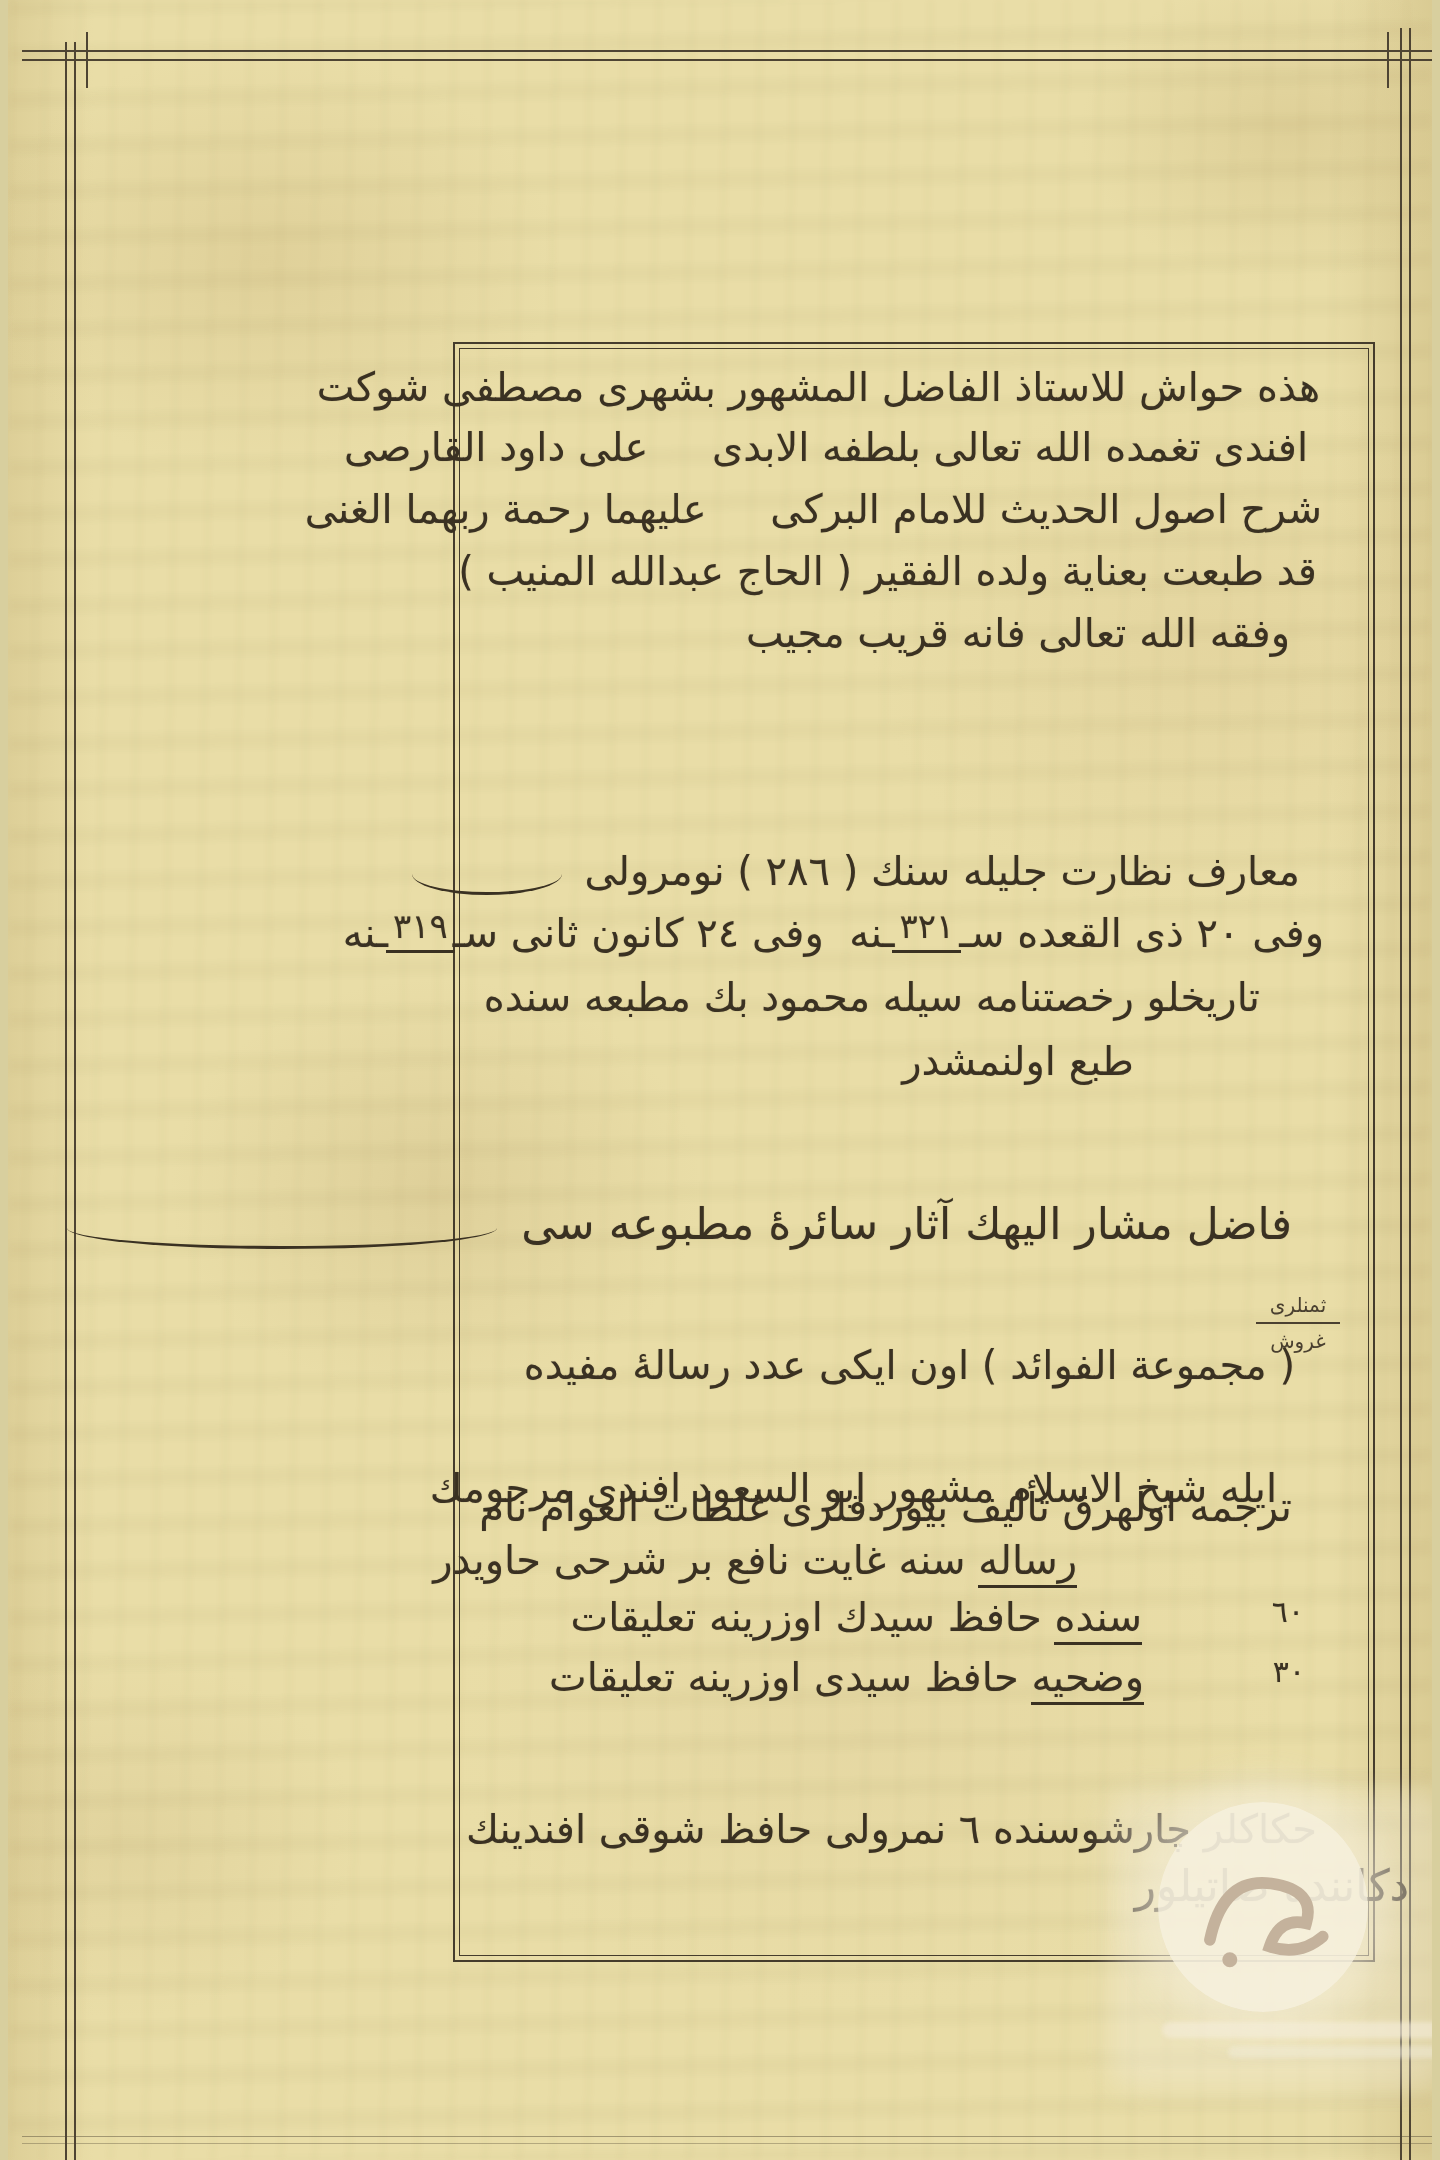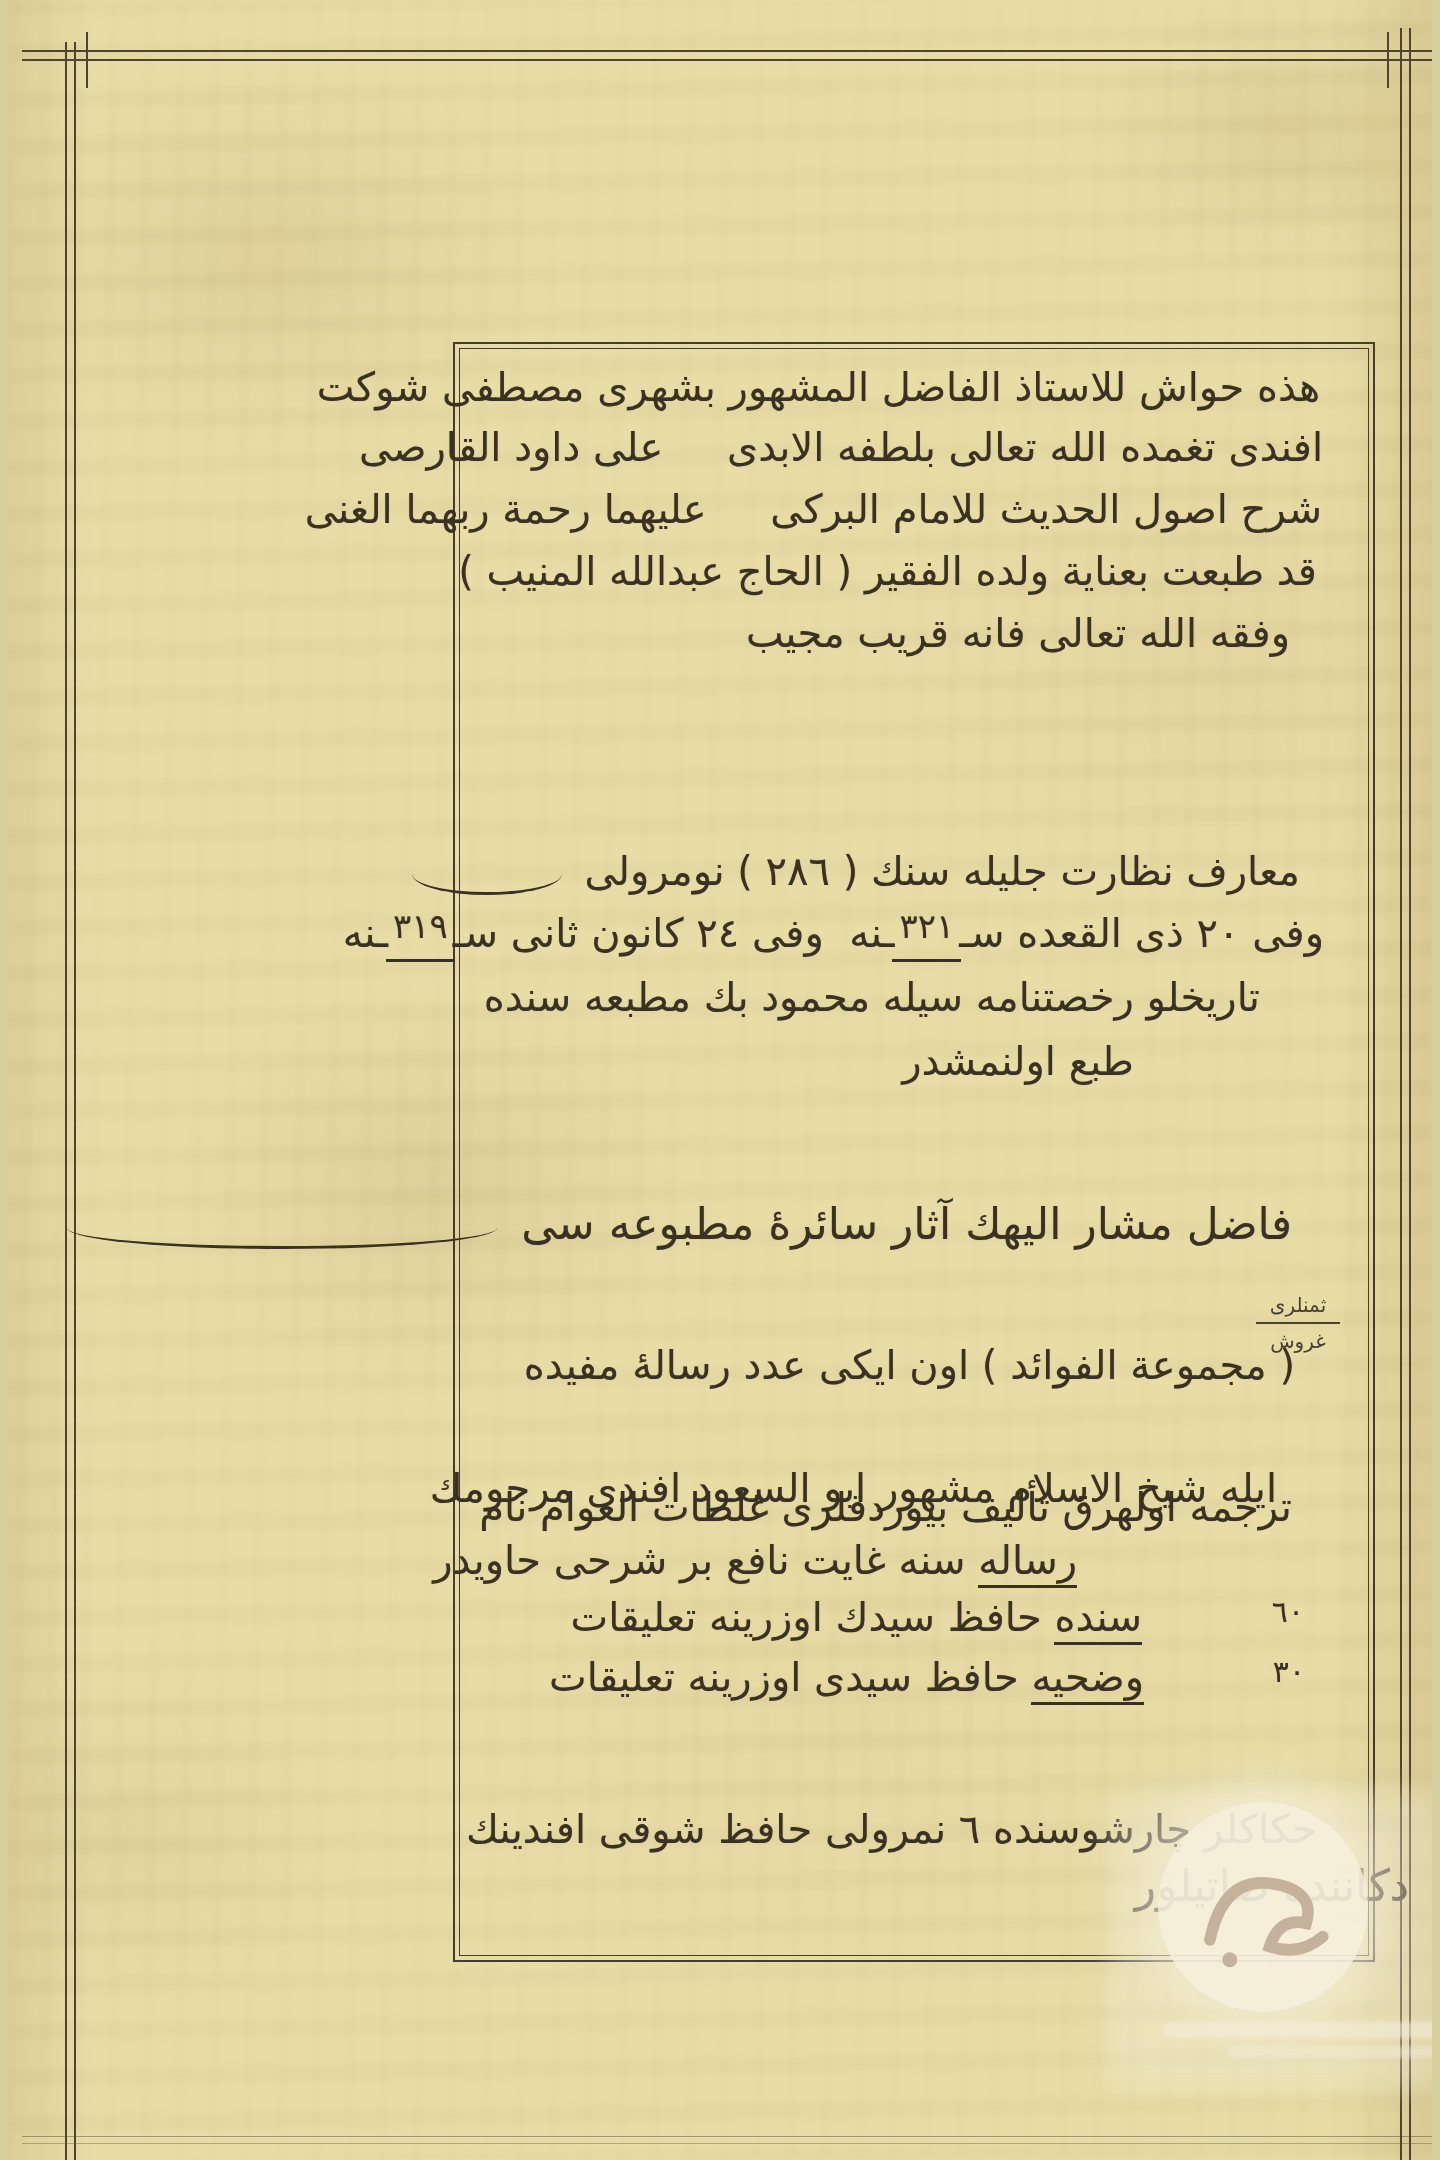--- a/index.html
+++ b/index.html
@@ -66,21 +66,21 @@
     color:#3a3122;
     text-shadow:0 0 1px rgba(58,49,34,.35);
   }
   .centered{
     left:445px;width:918px;text-align:center;white-space:nowrap;
   }
   .ul{border-bottom:3px solid #3a3122;padding-bottom:2px;}
   .kashida-num{
     display:inline-block;position:relative;top:-9px;
     border-bottom:3px solid #3a3122;
-    padding:0 7px 11px 7px;margin:0 -2px;
+    padding:0 7px 2px 7px;margin:0 -2px;
     font-size:34px;
   }
   .tail-line{
     display:inline-block;height:18px;border-bottom:3px solid #3a3122;
     border-radius:0 0 50% 50% / 0 0 100% 100%;
     vertical-align:-10px;margin-right:10px;
   }
   .tail-heading{width:430px;}
   .tail-license{width:150px;}
 
@@ -130,21 +130,21 @@
   <div class="frame frame-top"></div>
   <div class="frame frame-left"></div>
   <div class="frame frame-right"></div>
   <div class="frame frame-bottom"></div>
   <div class="frame tick-tl"></div>
   <div class="frame tick-tr"></div>
 
   <div class="inner-box"></div>
 
   <div class="tline" style="right:112px;top:362px;">هذه حواش للاستاذ الفاضل المشهور بشهرى مصطفى شوكت</div>
-  <div class="tline" style="right:109px;top:422px;">افندى تغمده الله تعالى بلطفه الابدى&nbsp;&nbsp;&nbsp;&nbsp;&nbsp;على داود القارصى</div>
+  <div class="tline" style="right:124px;top:422px;">افندى تغمده الله تعالى بلطفه الابدى&nbsp;&nbsp;&nbsp;&nbsp;&nbsp;على داود القارصى</div>
   <div class="tline" style="right:110px;top:484px;">شرح اصول الحديث للامام البركى&nbsp;&nbsp;&nbsp;&nbsp;&nbsp;عليهما رحمة ربهما الغنى</div>
   <div class="tline" style="right:115px;top:546px;">قد طبعت بعناية ولده الفقير ( الحاج عبدالله المنيب )</div>
   <div class="tline centered" style="top:608px;padding-right:0;padding-left:106px;">وفقه الله تعالى فانه قريب مجيب</div>
 
   <div class="tline" style="right:132px;top:846px;">
     <span>معارف نظارت جليله سنك ( ٢٨٦ ) نومرولى</span>
     <span class="tail-line tail-license"></span>
   </div>
   <div class="tline" style="right:108px;top:908px;">
     <span>وفى ٢٠ ذى القعده سـ</span><span class="kashida-num">٣٢١</span><span>ـنه&nbsp; وفى ٢٤ كانون ثانى سـ</span><span class="kashida-num">٣١٩</span><span>ـنه</span>

